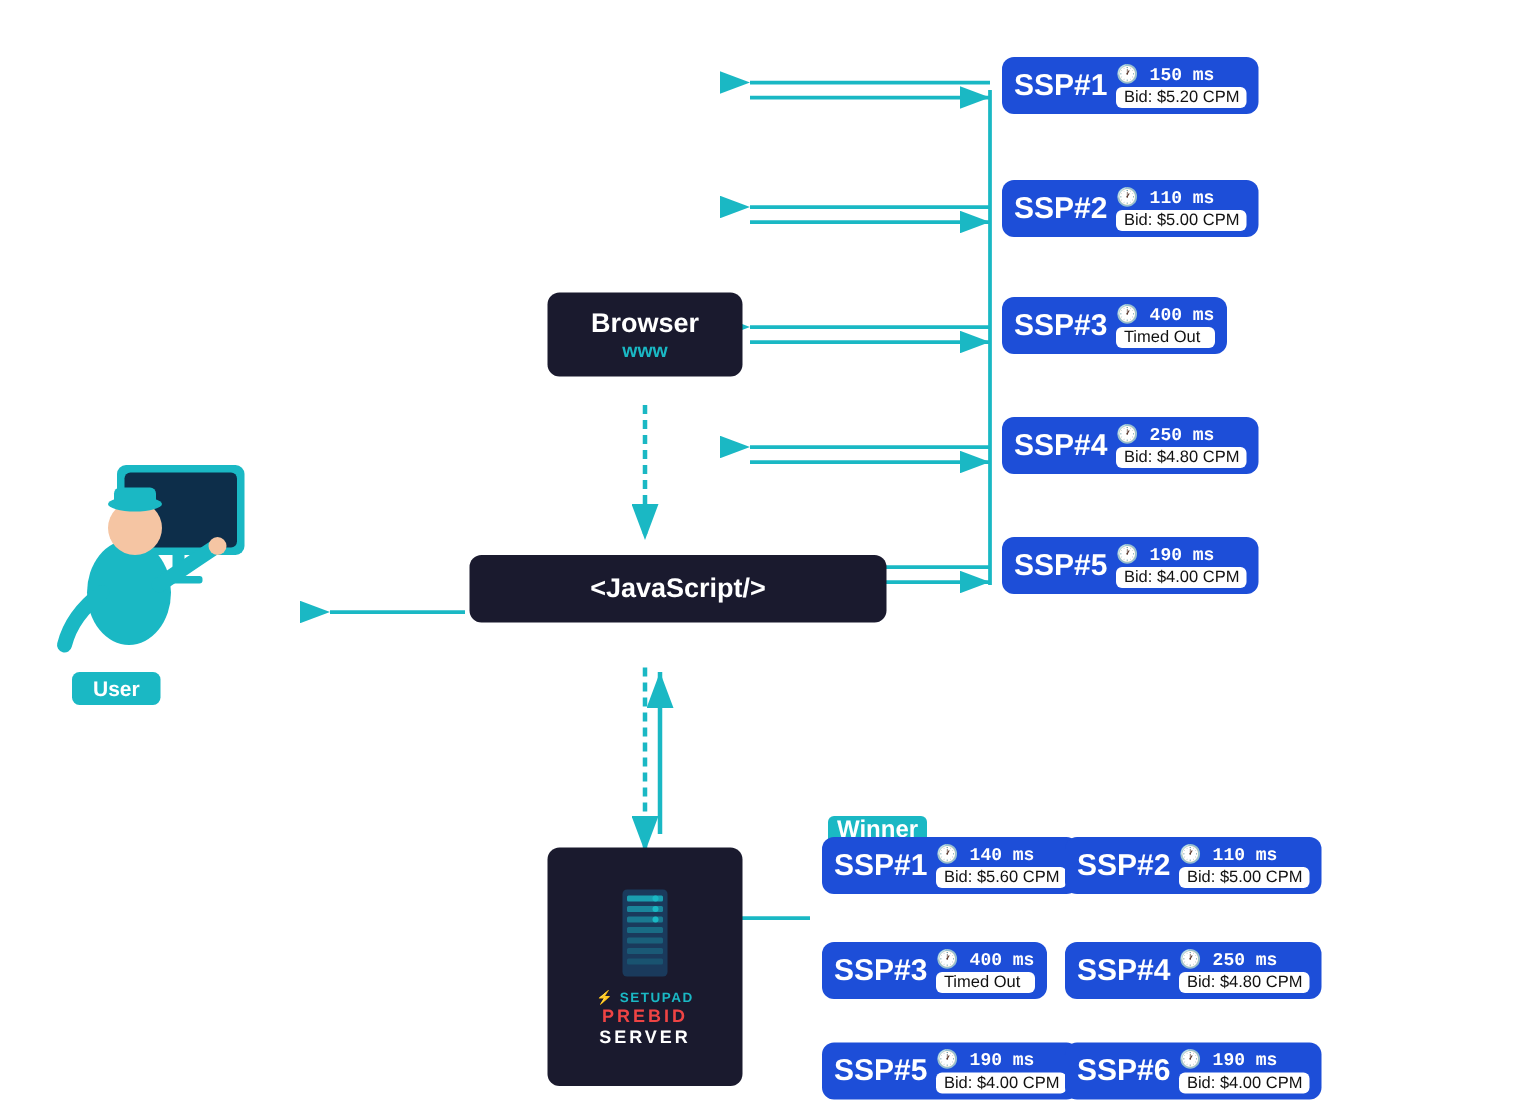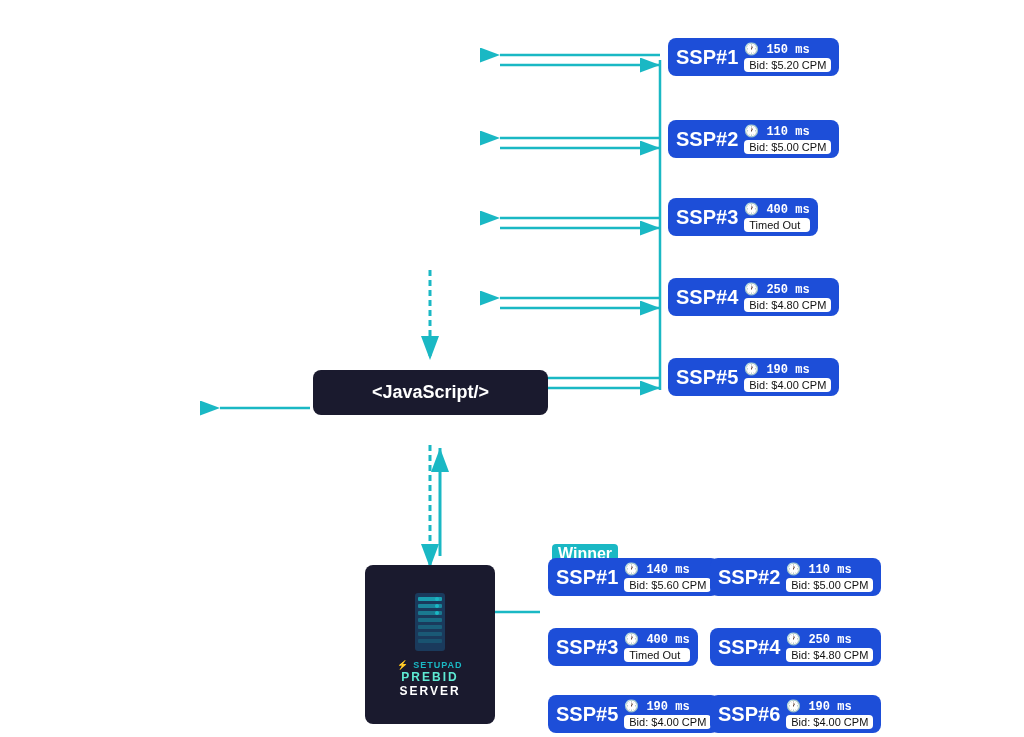--- a/index.html
+++ b/index.html
@@ -158,43 +158,72 @@
     <line x1="430" y1="445" x2="430" y2="560" stroke="#1ab8c4" stroke-width="3" stroke-dasharray="6,4"></line>
     <line x1="430" y1="556" x2="430" y2="568" stroke="#1ab8c4" stroke-width="3" marker-end="url(#arrowhead-teal)"></line>
 
     <line x1="440" y1="556" x2="440" y2="448" stroke="#1ab8c4" stroke-width="3" marker-end="url(#arrowhead-teal)"></line>
 
     <line x1="540" y1="612" x2="480" y2="612" stroke="#1ab8c4" stroke-width="2.5" marker-end="url(#arrowhead-teal-left)"></line>
 
     <line x1="660" y1="60" x2="660" y2="390" stroke="#1ab8c4" stroke-width="2.5"></line>
   </svg>
 
-
-
-  <div class="js-box" style="left:313px; top:370px; width:235px;">
+  <div class="user-area">
+    <svg viewBox="0 0 160 200" width="160" height="200" xmlns="http://www.w3.org/2000/svg">
+
+      <rect x="60" y="30" width="85" height="60" rx="6" fill="#1ab8c4"></rect>
+      <rect x="65" y="35" width="75" height="50" rx="4" fill="#0d2e4a"></rect>
+
+      <rect x="97" y="90" width="8" height="15" fill="#1ab8c4"></rect>
+      <rect x="85" y="104" width="32" height="5" rx="2" fill="#1ab8c4"></rect>
+
+      <ellipse cx="68" cy="115" rx="28" ry="35" fill="#1ab8c4"></ellipse>
+
+      <circle cx="72" cy="72" r="18" fill="#f5c5a3"></circle>
+
+      <ellipse cx="72" cy="56" rx="18" ry="5" fill="#1ab8c4"></ellipse>
+      <rect x="58" y="45" width="28" height="13" rx="4" fill="#1ab8c4"></rect>
+
+      <path d="M88 110 Q110 95 125 85" stroke="#1ab8c4" stroke-width="10" fill="none" stroke-linecap="round"></path>
+
+      <path d="M50 115 Q30 130 25 150" stroke="#1ab8c4" stroke-width="10" fill="none" stroke-linecap="round"></path>
+
+      <circle cx="127" cy="84" r="6" fill="#f5c5a3"></circle>
+    </svg>
+    
+    <div style="position:absolute; bottom:10px; left:30px; background:#1ab8c4; color:#fff; font-weight:bold; font-size:14px; padding:3px 14px; border-radius:5px;">User</div>
+  </div>
+
+  <div class="browser-box" style="left:365px; top:195px; width:130px;">
+    <div style="font-size:18px; font-weight:bold; color:#fff;">Browser</div>
+    <div class="browser-www">www</div>
+  </div>
+
+  <div class="js-box" style="left:313px; top:370px; width:278px;">
     <span>&lt;JavaScript/&gt;</span>
   </div>
 
   <div class="server-box" style="left:365px; top:565px;">
     <svg width="50" height="65" viewBox="0 0 50 65" style="margin: 0 auto 4px; display:block;">
 
       <rect x="10" y="2" width="30" height="58" rx="3" fill="#1a3a5c"></rect>
       <rect x="13" y="6" width="24" height="4" rx="1" fill="#1ab8c4" opacity="0.8"></rect>
       <rect x="13" y="13" width="24" height="4" rx="1" fill="#1ab8c4" opacity="0.6"></rect>
       <rect x="13" y="20" width="24" height="4" rx="1" fill="#1ab8c4" opacity="0.5"></rect>
       <rect x="13" y="27" width="24" height="4" rx="1" fill="#1ab8c4" opacity="0.4"></rect>
       <rect x="13" y="34" width="24" height="4" rx="1" fill="#1ab8c4" opacity="0.3"></rect>
       <rect x="13" y="41" width="24" height="4" rx="1" fill="#1ab8c4" opacity="0.25"></rect>
       <rect x="13" y="48" width="24" height="4" rx="1" fill="#1ab8c4" opacity="0.2"></rect>
       <circle cx="32" cy="8" r="2" fill="#1ab8c4"></circle>
       <circle cx="32" cy="15" r="2" fill="#1ab8c4"></circle>
       <circle cx="32" cy="22" r="2" fill="#1ab8c4"></circle>
     </svg>
     <div style="color:#1ab8c4; font-size:9px; letter-spacing:1px; font-weight:bold;">⚡ SETUPAD</div>
-    <div style="font-size:12px; letter-spacing:2px; font-weight:bold; color:#5eead4;">PREBID</div>
+    <div style="font-size:12px; letter-spacing:2px; font-weight:bold; color:#ef4444;">PREBID</div>
     <div style="font-size:12px; letter-spacing:2px; font-weight:bold; color:#fff;">SERVER</div>
   </div>
 
   <div class="ssp-card" style="left:668px; top:38px; min-width:145px;">
     <div class="ssp-label">SSP#1</div>
     <div class="ssp-info">
       <div class="ssp-time">🕐 150 ms</div>
       <div class="ssp-bid">Bid: $5.20 CPM</div>
     </div>
   </div>

